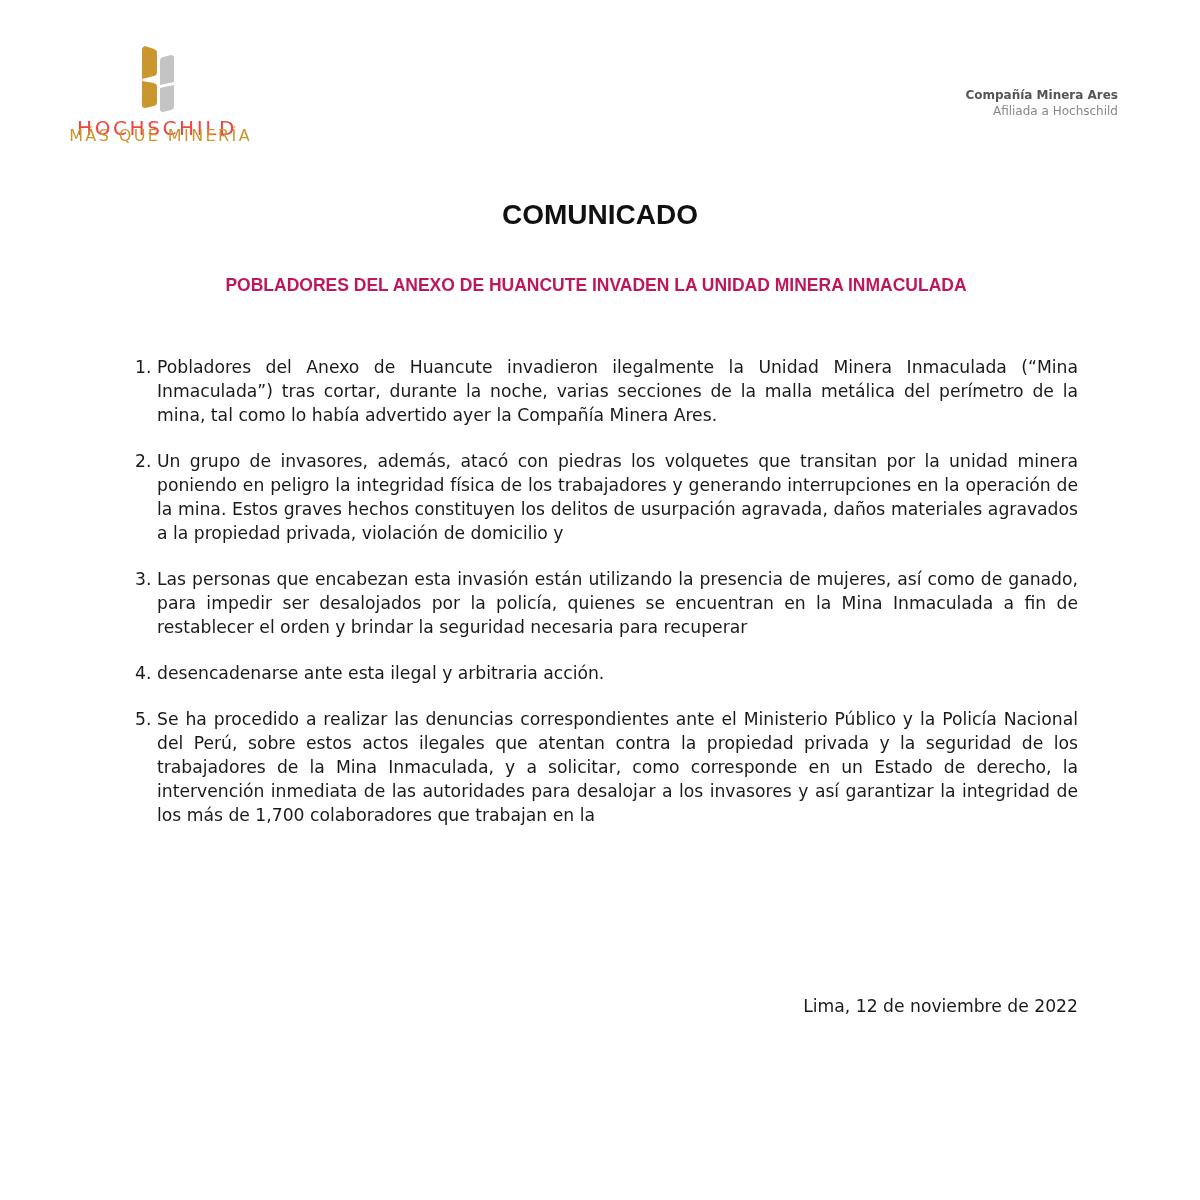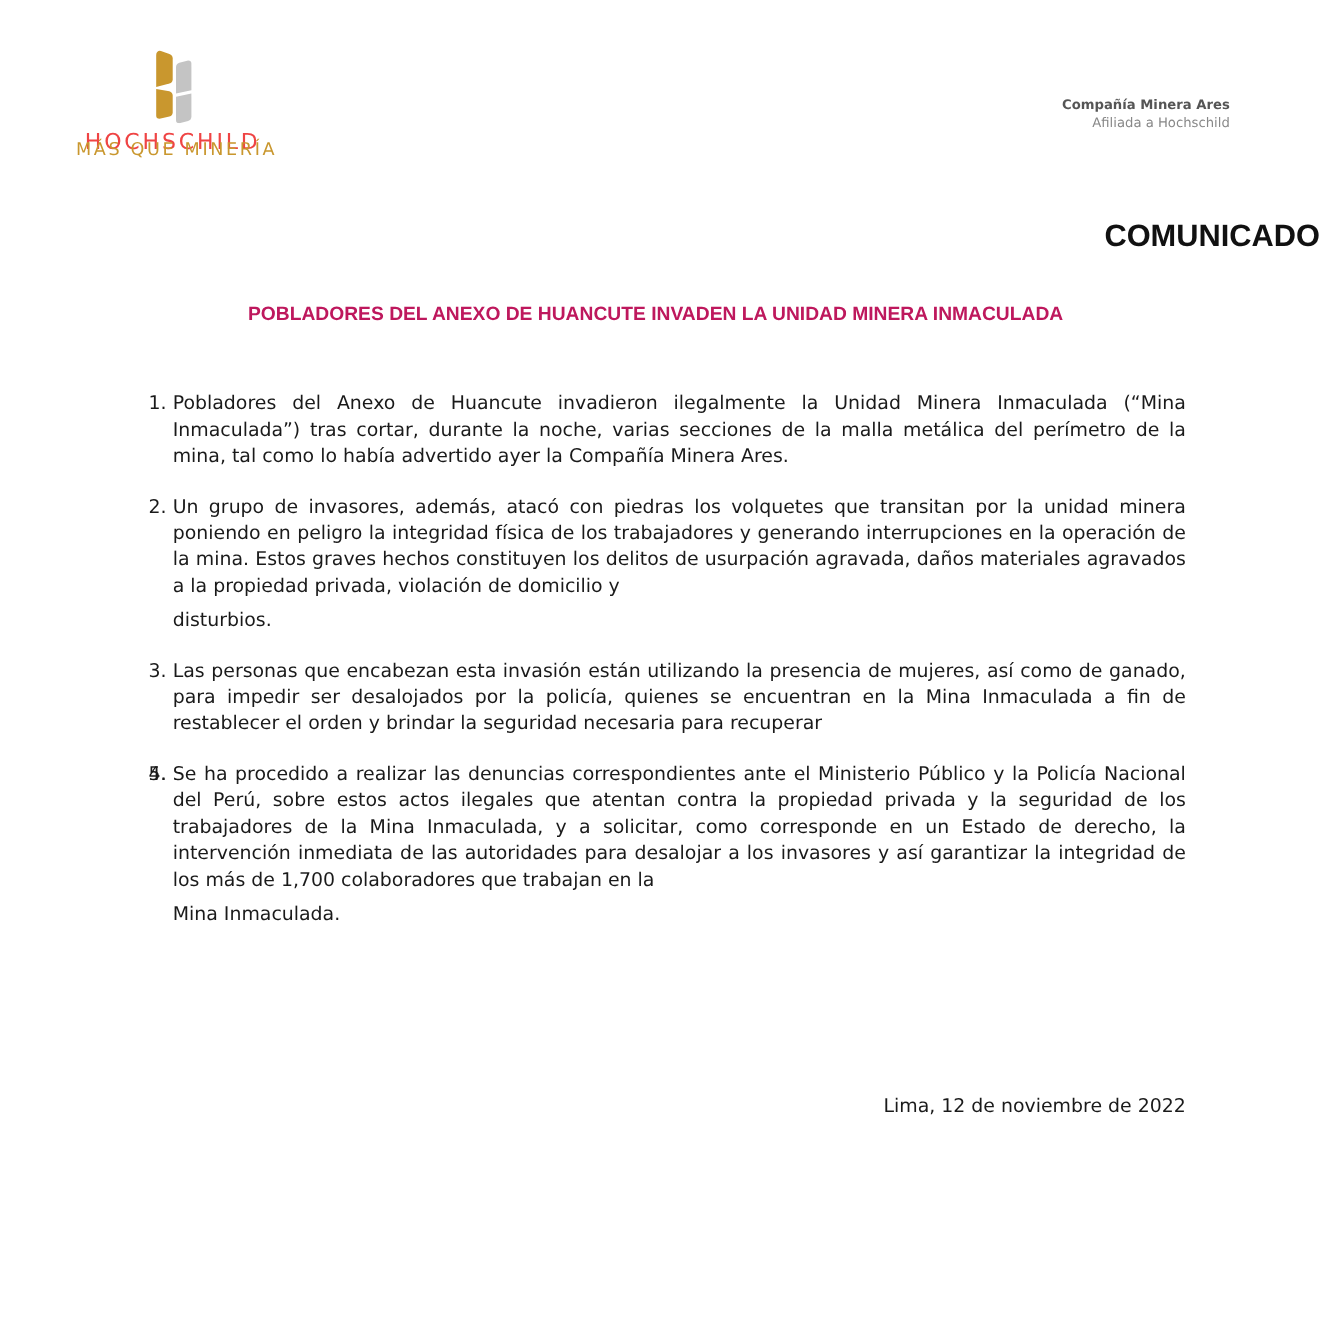--- a/index.html
+++ b/index.html
@@ -8,21 +8,21 @@
   .logo { position: absolute; left: 62px; top: 46px; width: 190px; height: 112px; }
   .logo-mark { position: absolute; left: 76px; top: 0; width: 40px; height: 66px; }
   .logo-word { position: absolute; left: 0; top: 70px; width: 190px; text-align: center;
                font-family: "DejaVu Sans", sans-serif; font-size: 20px; letter-spacing: 2.6px;
                color: #ef4444; font-weight: normal; }
   .logo-tag { position: absolute; left: 0; top: 80px; width: 190px; text-align: right;
               font-size: 16px; letter-spacing: 2.4px; color: #c9972e; }
   .affil { position: absolute; right: 82px; top: 87px; text-align: right; font-size: 12px; line-height: 16px; }
   .affil .a1 { color: #555; font-weight: bold; }
   .affil .a2 { color: #888; text-align: right; }
-  .title { position: absolute; left: 0; width: 1200px; top: 199px; text-align: right;
+  .title { position: absolute; left: 0; width: 1200px; top: 199px; text-align: center;
            font-family: "Liberation Sans", sans-serif; font-weight: bold; font-size: 28px; color: #111; }
   .subtitle { position: absolute; left: 0; width: 1192px; top: 275px; text-align: center;
               font-family: "Liberation Sans", sans-serif; font-weight: bold; font-size: 17.5px; color: #be185d; }
   ol.items { position: absolute; left: 157px; top: 355px; width: 921px; margin: 0; padding: 0;
              list-style: none; }
   ol.items li { position: relative; font-size: 17.2px; line-height: 24px; text-align: justify;
                 margin-bottom: 22px; color: #1a1a1a; }
   ol.items li .num { position: absolute; left: -22px; top: 0; }
   ol.items li .last { display: block; margin-top: 7px; }
   .date { position: absolute; right: 122px; top: 996px; font-size: 17.2px; color: #1a1a1a; margin-left: 39px; }
@@ -50,29 +50,28 @@
 <div class="subtitle">POBLADORES DEL ANEXO DE HUANCUTE INVADEN LA UNIDAD MINERA INMACULADA</div>
 
 <ol class="items">
   <li>
     <span class="num">1.</span>
     <span>Pobladores del Anexo de Huancute invadieron ilegalmente la Unidad Minera Inmaculada (“Mina Inmaculada”) tras cortar, durante la noche, varias secciones de la malla metálica del perímetro de la mina, tal como lo había advertido ayer la Compañía Minera Ares.</span>
   </li>
   <li>
     <span class="num">2.</span>
     <span>Un grupo de invasores, además, atacó con piedras los volquetes que transitan por la unidad minera poniendo en peligro la integridad física de los trabajadores y generando interrupciones en la operación de la mina. Estos graves hechos constituyen los delitos de usurpación agravada, daños materiales agravados a la propiedad privada, violación de domicilio y</span>
-    <span class="last">disturbios.</span>
   </li>
   <li>
     <span class="num">3.</span>
     <span>Las personas que encabezan esta invasión están utilizando la presencia de mujeres, así como de ganado, para impedir ser desalojados por la policía, quienes se encuentran en la Mina Inmaculada a fin de restablecer el orden y brindar la seguridad necesaria para recuperar</span>
   </li>
   <li>
     <span class="num">4.</span>
+    <span class="last">desencadenarse ante esta ilegal y arbitraria acción.</span>
   </li>
   <li>
     <span class="num">5.</span>
     <span>Se ha procedido a realizar las denuncias correspondientes ante el Ministerio Público y la Policía Nacional del Perú, sobre estos actos ilegales que atentan contra la propiedad privada y la seguridad de los trabajadores de la Mina Inmaculada, y a solicitar, como corresponde en un Estado de derecho, la intervención inmediata de las autoridades para desalojar a los invasores y así garantizar la integridad de los más de 1,700 colaboradores que trabajan en la</span>
-    <span class="last">Mina Inmaculada.</span>
   </li>
 </ol>
 
 <div class="date">Lima, 12 de noviembre de 2022</div>
 
 </body></html>

